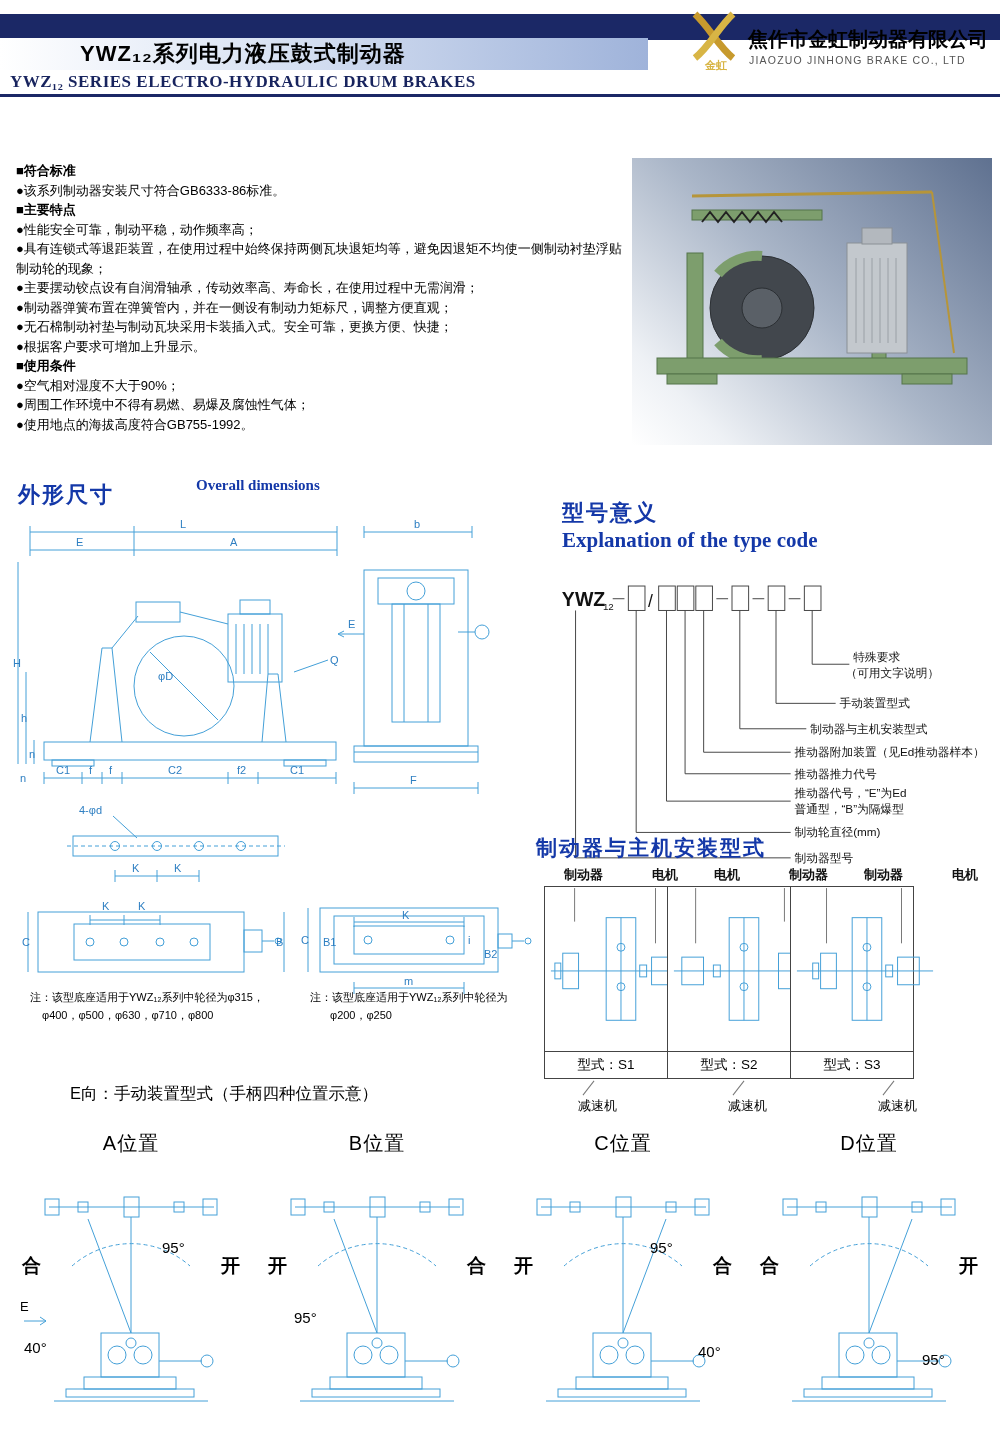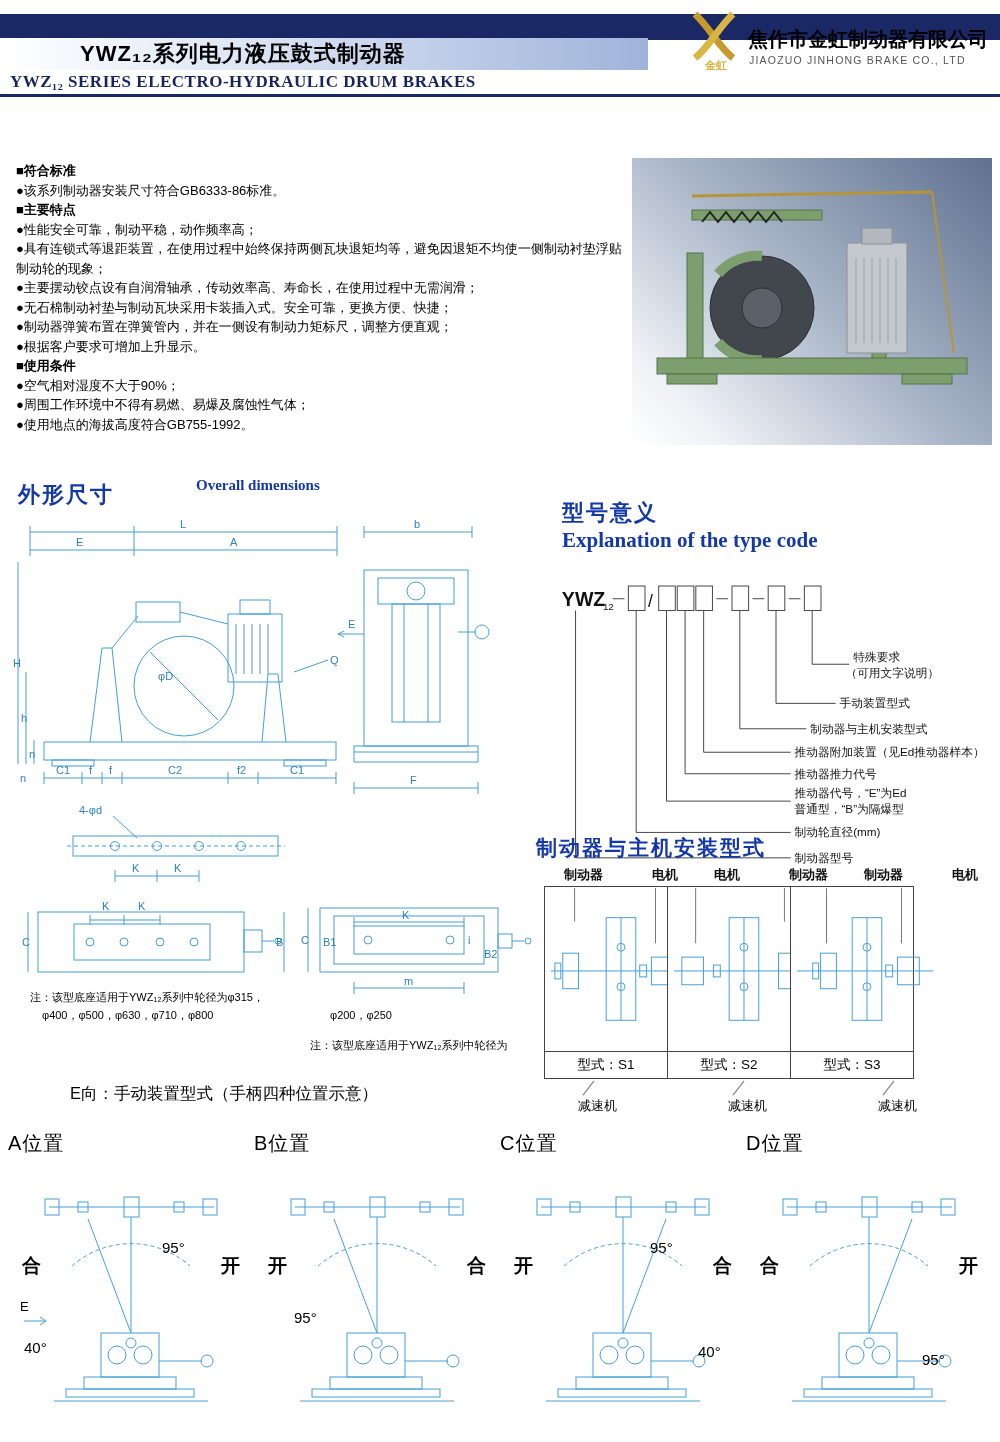--- a/index.html
+++ b/index.html
@@ -47,21 +47,21 @@
   .ipanel { width:124px; border:1px solid #444; background:#fff; }
   .ipanel + .ipanel { margin-left:-1px; }
   .icaption { border-top:1px solid #444; text-align:center; font-size:13.5px; padding:4px 0; color:#000; }
   .ireducers { display:flex; margin-top:4px; }
   .ired { width:150px; position:relative; padding-left:34px; font-size:13px; color:#000; padding-top:14px; }
   .ilead { position:absolute; left:44px; top:-4px; width:1px; height:18px; background:#777; transform:rotate(38deg); }
 
   
   .mrow { display:flex; }
   .mpanel { width:246px; position:relative; }
-  .mtitle { text-align:left; font-size:20px; color:#000; letter-spacing:1px; }
+  .mtitle { text-align:center; font-size:20px; color:#000; letter-spacing:1px; }
   .msketch { position:relative; width:234px; height:250px; margin:4px auto 0; }
   .mlab { position:absolute; font-size:19px; font-weight:bold; color:#000; }
   .mang { position:absolute; font-size:15px; color:#000; }
   .mview { position:absolute; font-size:13px; color:#000; }
   .mcap { font-size:16.5px; color:#000; }
 </style>
 </head>
 <body>
 
 <div class="abs" style="left:0;top:0;width:1000px;height:100px;">
@@ -82,22 +82,22 @@
   <div class="abs header-rule" style="left:0;top:94px;width:1000px;height:3px;"></div>
 </div>
 
 <div class="abs features" style="left:16px;top:161px;">
   <div class="feat feat-h">■符合标准</div>
   <div class="feat">●该系列制动器安装尺寸符合GB6333-86标准。</div>
   <div class="feat feat-h">■主要特点</div>
   <div class="feat">●性能安全可靠，制动平稳，动作频率高；</div>
   <div class="feat">●具有连锁式等退距装置，在使用过程中始终保持两侧瓦块退矩均等，避免因退矩不均使一侧制动衬垫浮贴制动轮的现象；</div>
   <div class="feat">●主要摆动铰点设有自润滑轴承，传动效率高、寿命长，在使用过程中无需润滑；</div>
+  <div class="feat">●制动器弹簧布置在弹簧管内，并在一侧设有制动力矩标尺，调整方便直观；</div>
   <div class="feat">●无石棉制动衬垫与制动瓦块采用卡装插入式。安全可靠，更换方便、快捷；</div>
-  <div class="feat">●制动器弹簧布置在弹簧管内，并在一侧设有制动力矩标尺，调整方便直观；</div>
   <div class="feat">●根据客户要求可增加上升显示。</div>
   <div class="feat feat-h">■使用条件</div>
   <div class="feat">●空气相对湿度不大于90%；</div>
   <div class="feat">●周围工作环境中不得有易燃、易爆及腐蚀性气体；</div>
   <div class="feat">●使用地点的海拔高度符合GB755-1992。</div>
 </div>
 
 <div class="abs photo" style="left:632px;top:158px;width:360px;height:287px;">
   <svg width="360" height="287" viewBox="0 0 360 287">
     <line x1="60" y1="38" x2="300" y2="34" stroke="#b6953a" stroke-width="3"></line>
@@ -315,21 +315,21 @@
         <line x1="164" y1="86" x2="164" y2="98"></line>
     </g>
     <text class="blab" x="1" y="48">C</text>
     <text class="blab" x="23" y="50">B1</text>
     <text class="blab" x="102" y="23">K</text>
     <text class="blab" x="168" y="48">i</text>
     <text class="blab" x="184" y="62">B2</text>
     <text class="blab" x="104" y="89">m</text>
   </svg>
 </div>
-<div class="abs note" style="left:310px;top:990px;margin-top:48px;">注：该型底座适用于YWZ₁₂系列中轮径为</div>
+<div class="abs note" style="left:310px;top:990px;">注：该型底座适用于YWZ₁₂系列中轮径为</div>
 <div class="abs note" style="left:330px;top:1008px;">φ200，φ250</div>
 
 <div class="abs sec-cn" style="left:536px;top:834px;font-size:21px;">制动器与主机安装型式</div>
 
 <div class="abs" style="left:544px;top:866px;width:452px;">
   <div style="display:flex;">
     <div class="ilabels" style="width:150px;">
       <span>制动器</span>
       <span>电机</span>
     </div>

